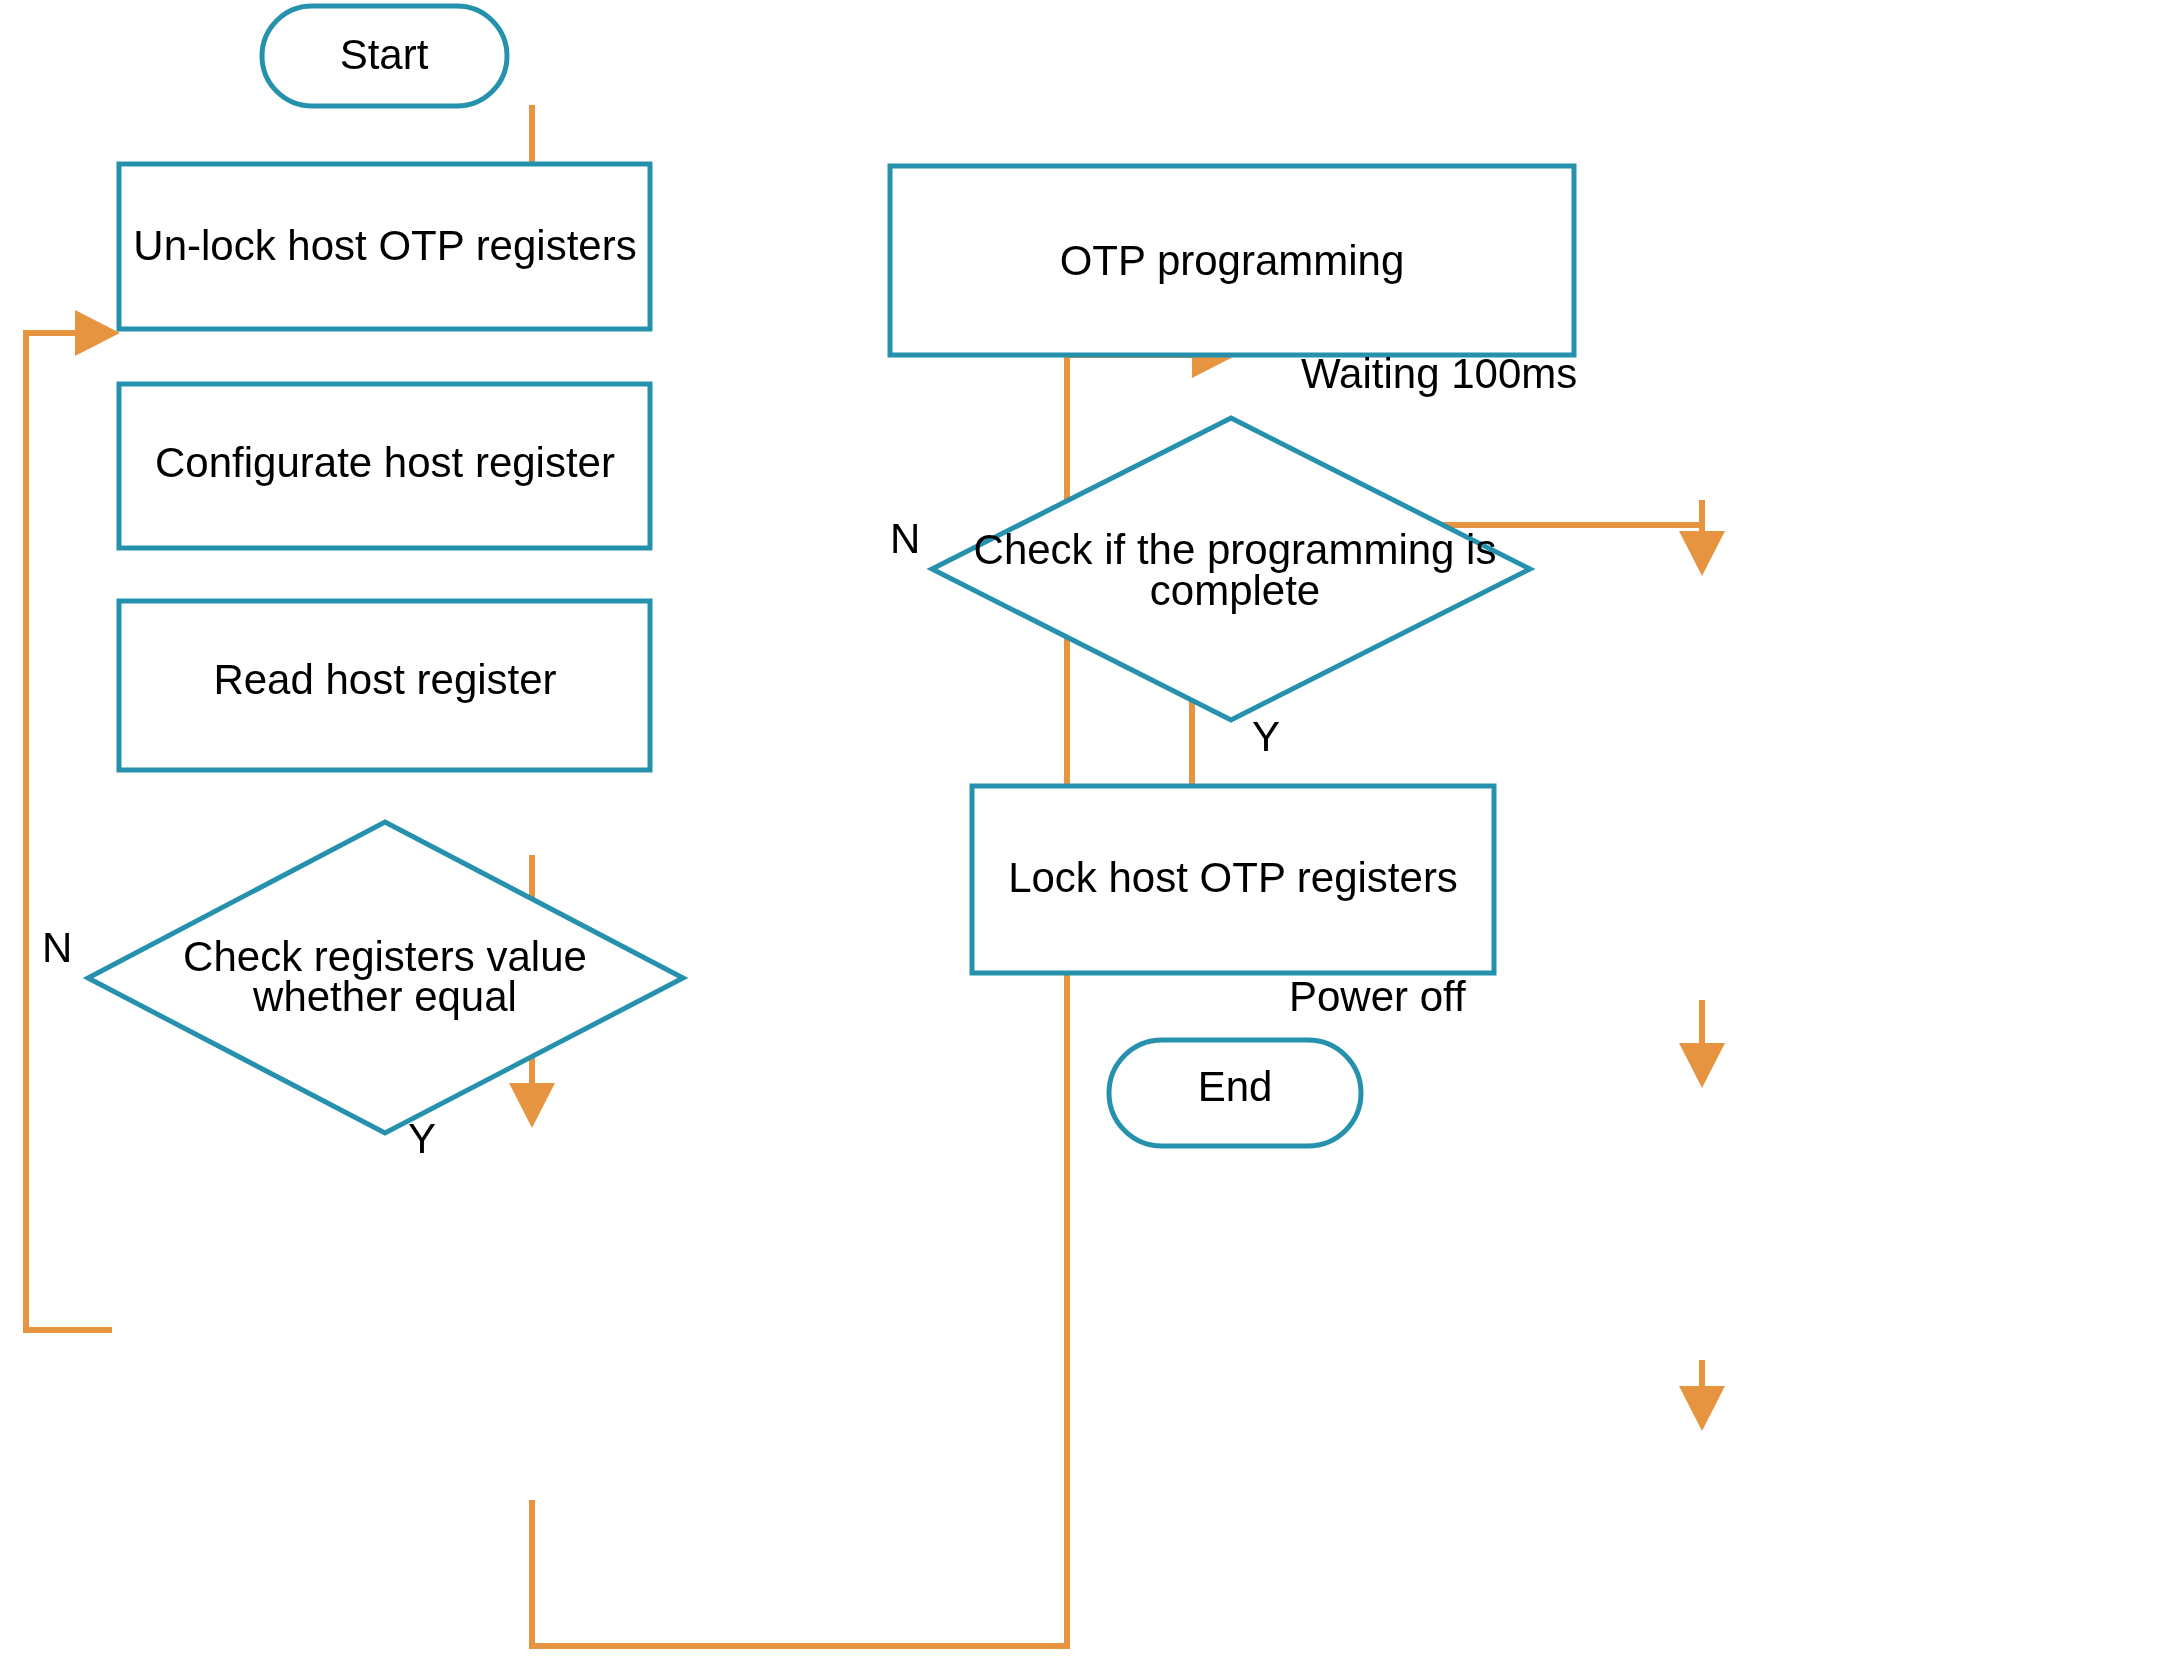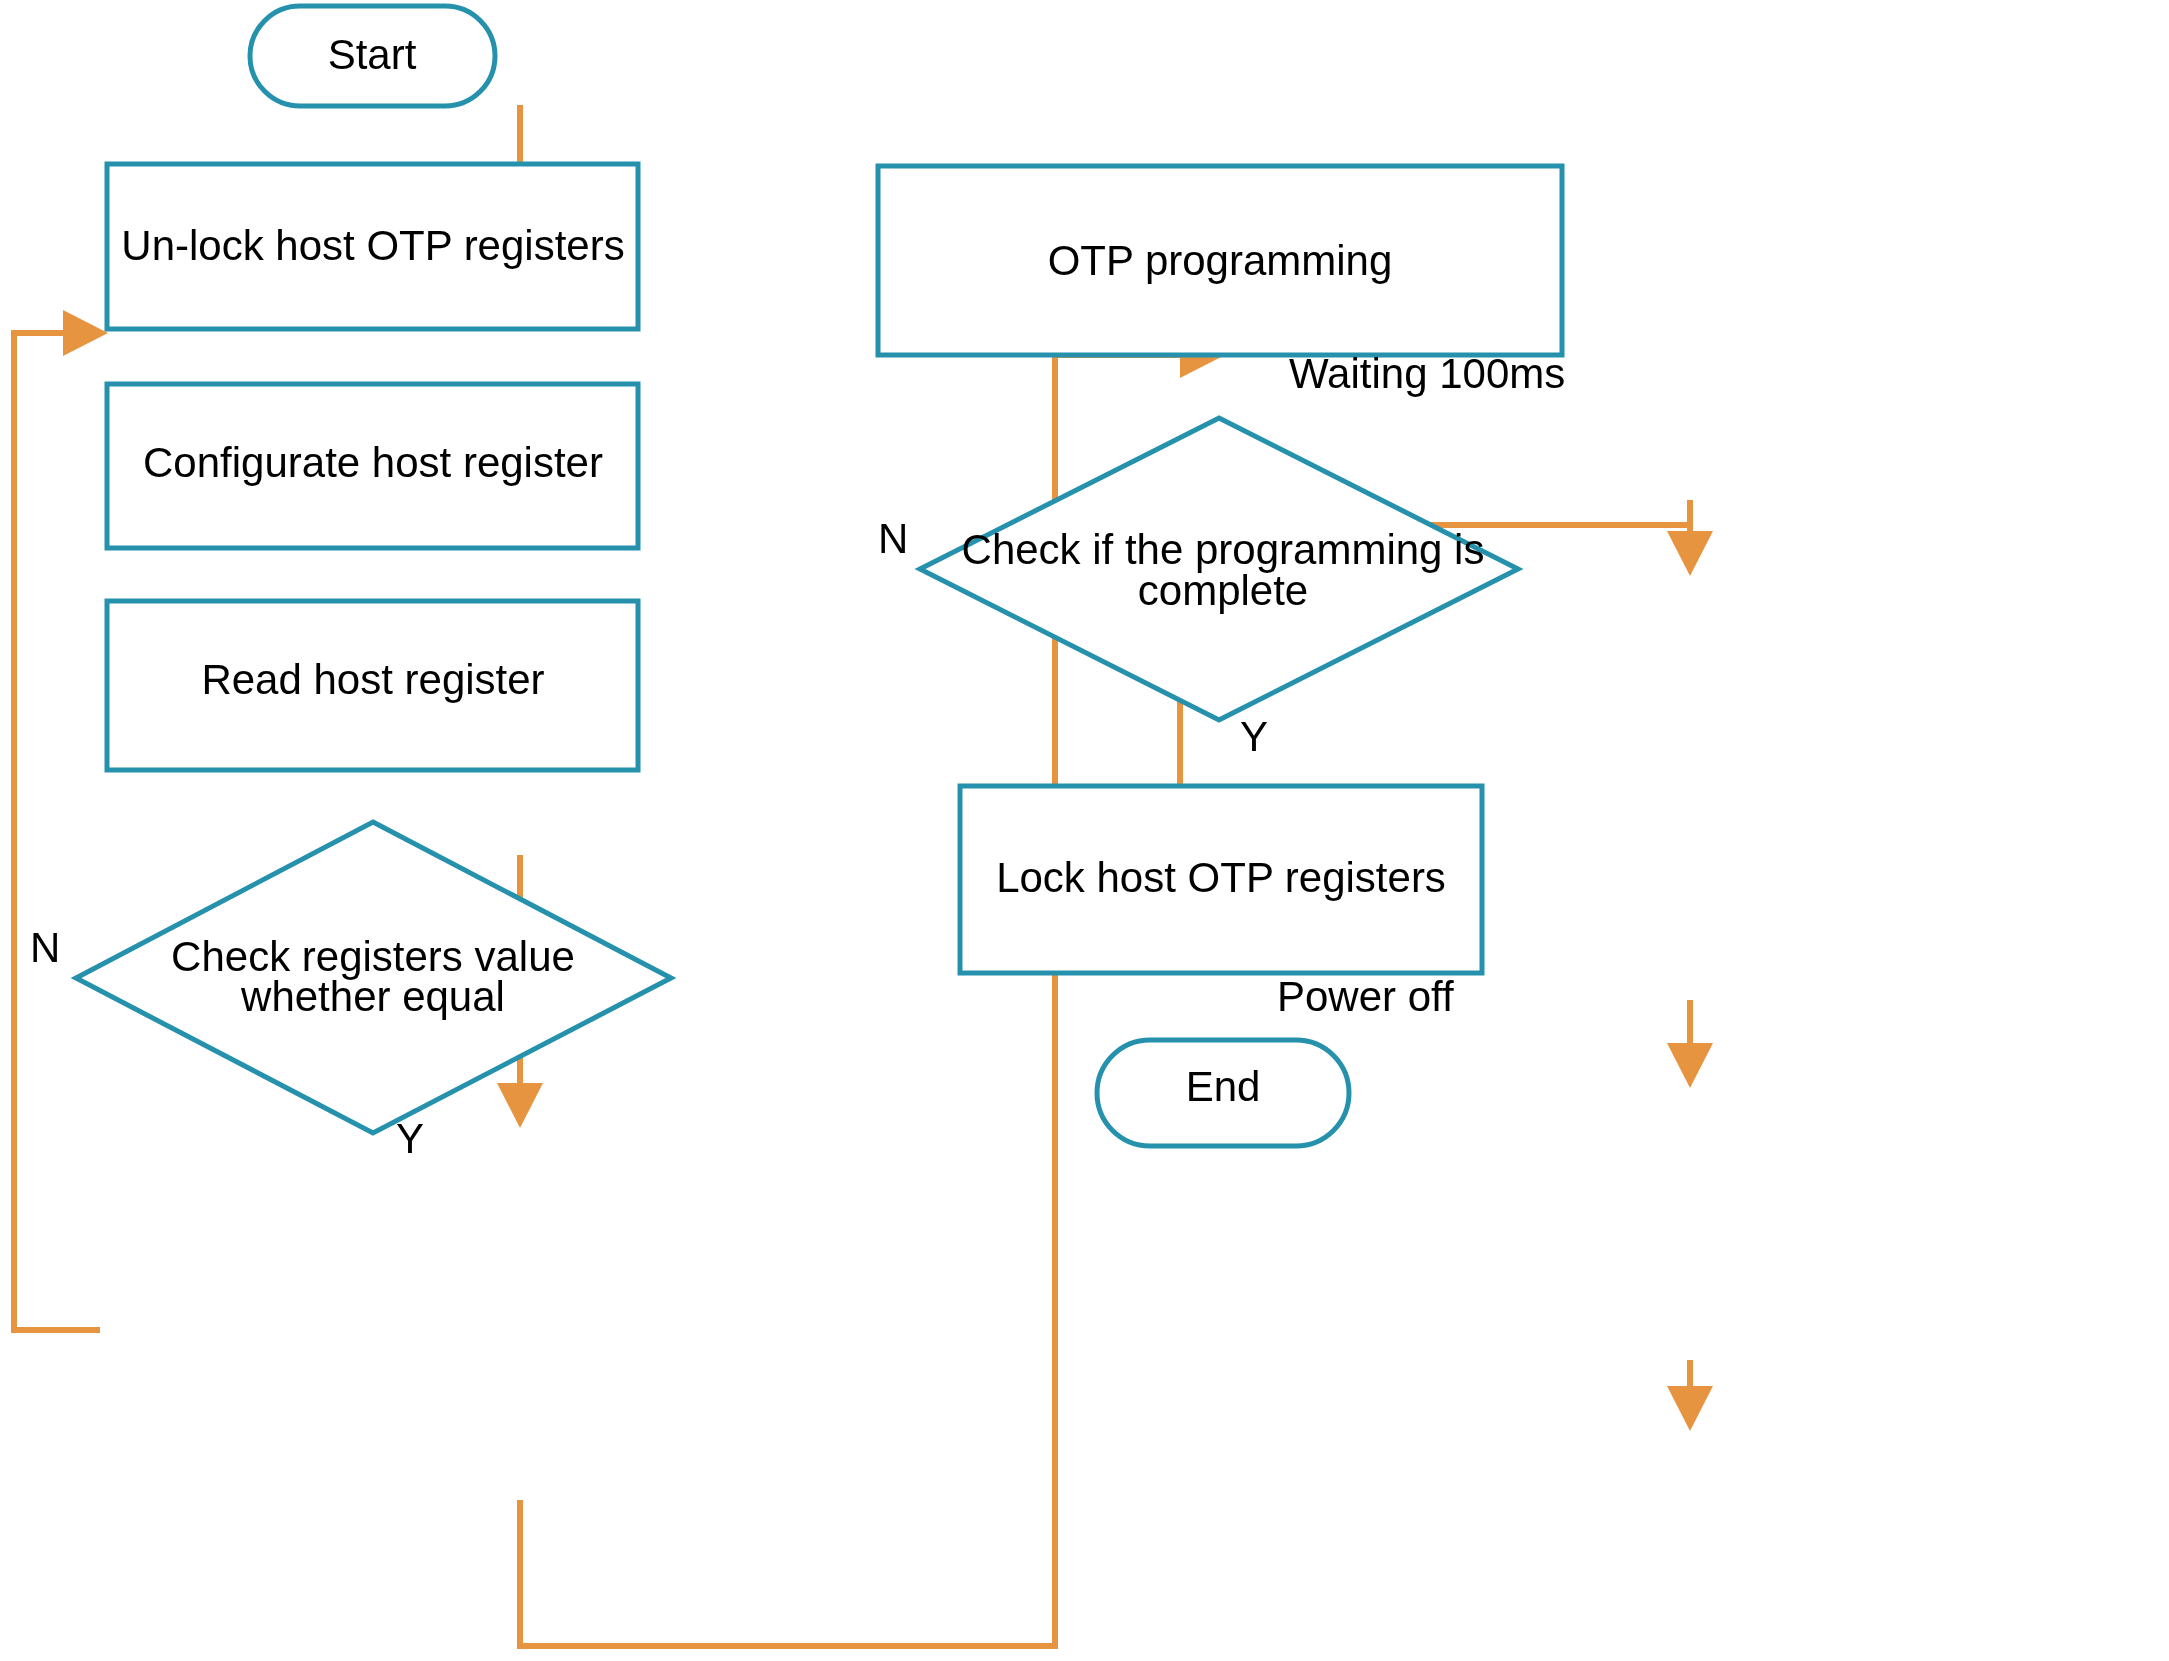--- a/index.html
+++ b/index.html
@@ -10,20 +10,21 @@
   body {
     width: 2169px;
     height: 1661px;
     font-family: "Liberation Sans", sans-serif;
     overflow: hidden;
   }
   #flowchart-root {
     position: relative;
     width: 2085px;
     height: 1661px;
+    margin-left: 12px;
   }
   svg.diagram {
     display: block;
     width: 2169px;
     height: 1661px;
   }
   .node-shape {
     fill: #ffffff;
     stroke: #2591ad;
     stroke-width: 5;

